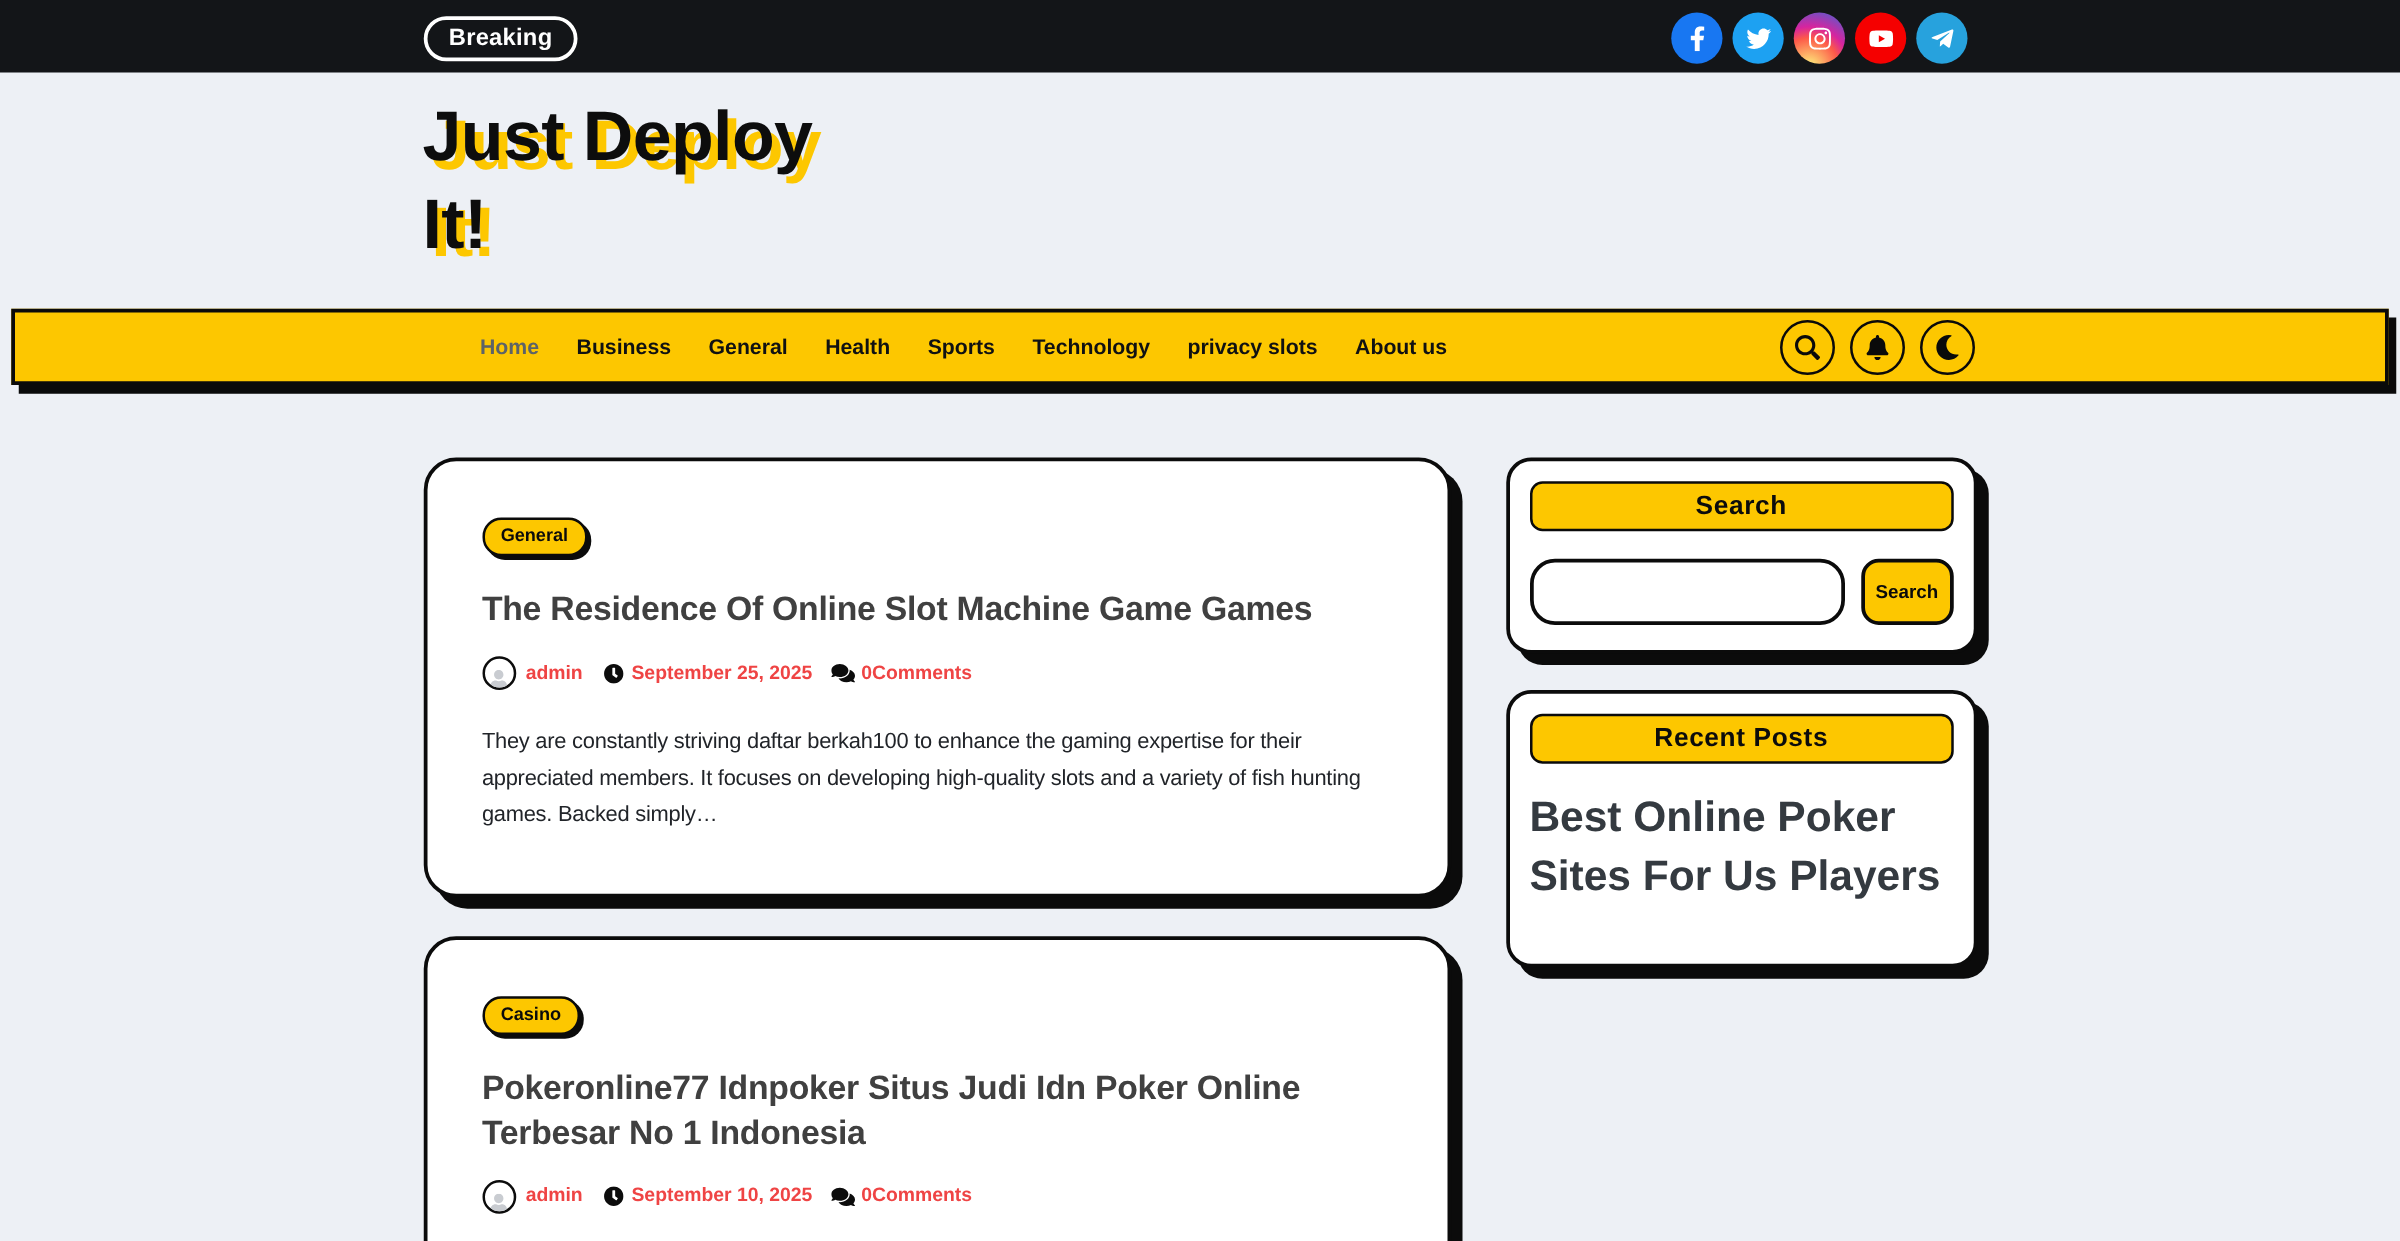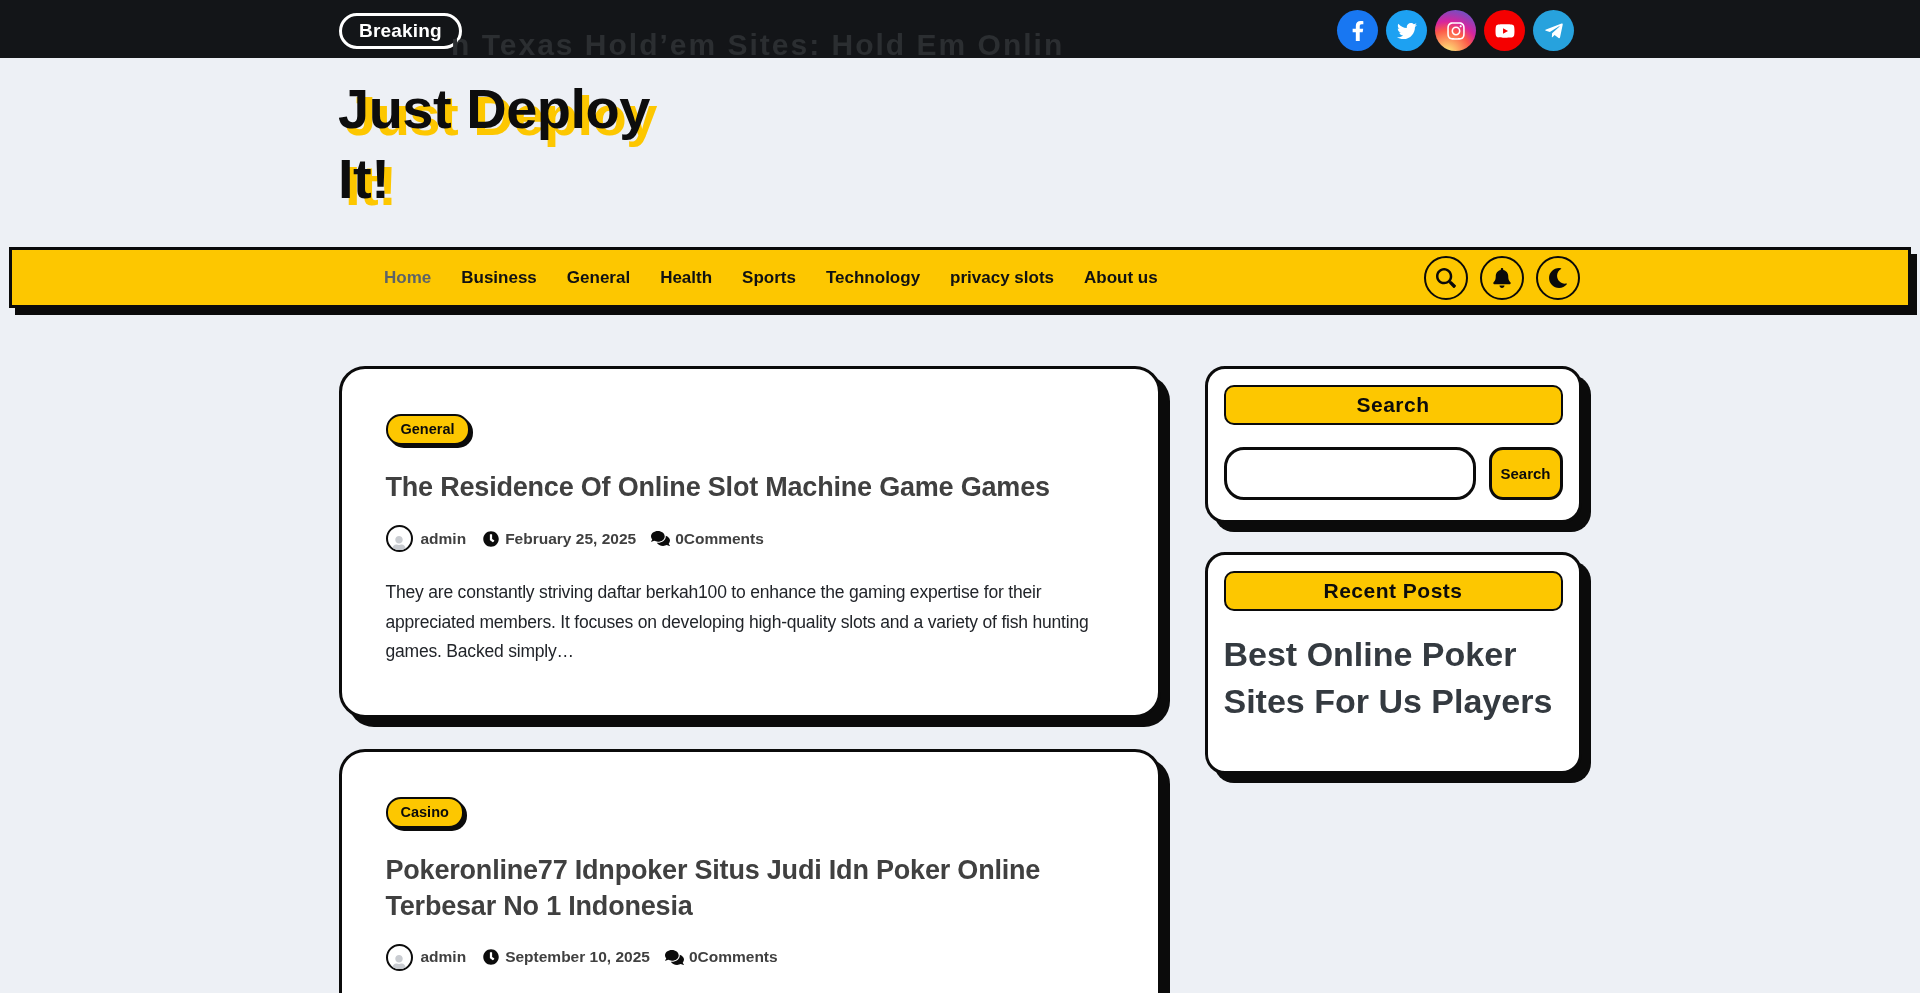--- a/index.html
+++ b/index.html
@@ -86,21 +86,21 @@
     box-shadow:3px 3px 0 #0b0b0b;
     padding:5px 13px 6px; font-size:14.5px; font-weight:700; color:#0b0b0b;
     cursor:pointer;
   }
   .post-title {
     margin:24px 0 0; font-size:27px; line-height:36px; font-weight:700;
     color:#404040; letter-spacing:-.2px; display:block; cursor:pointer;
   }
   .meta {
     margin-top:20px; display:flex; align-items:center;
-    font-size:15.5px; font-weight:700; color:#404040;
+    font-size:15.5px; font-weight:700; color:#ef4444;
   }
   .avatar {
     width:27px; height:27px; border-radius:50%;
     border:2.5px solid #0c0c0c; background:#fff;
     display:flex; align-items:flex-end; justify-content:center; overflow:hidden;
   }
   .avatar svg { width:14px; height:15px; fill:#c9ccd1; margin-bottom:-1px; }
   .meta .author { margin-left:8px; cursor:pointer; }
   .meta .clock-icon { margin-left:17px; margin-right:6px; display:flex; }
   .meta .clock-icon svg { width:16px; height:16px; fill:#0c0c0c; }
@@ -142,21 +142,20 @@
     font-size:34px; line-height:47px; font-weight:700; color:#343a40;
     cursor:pointer;
   }
   .recent-item + .recent-item { border-top:1px solid #d9dee4; padding-top:20px; padding-bottom:10px; }
 </style>
 </head>
 <body>
 
 <div class="topbar">
   <span class="breaking-badge">Breaking</span>
-  <a class="ticker">n Texas Hold’em Sites: Hold Em Onlin</a>
   <div class="socials">
     <a class="social fb">
       <svg viewBox="0 0 320 512">
           <path d="M279.14 288l14.22-92.66h-88.91v-60.13c0-25.35 12.42-50.06 52.24-50.06h40.42V6.26S260.43 0 225.36 0c-73.22 0-121.08 44.38-121.08 124.72v70.62H22.89V288h81.39v224h100.17V288z"></path>
         </svg>
     </a>
     <a class="social tw">
       <svg viewBox="0 0 512 512">
           <path d="M459.37 151.716c.325 4.548.325 9.097.325 13.645 0 138.72-105.583 298.558-298.558 298.558-59.452 0-114.68-17.219-161.137-47.106 8.447.974 16.568 1.299 25.34 1.299 49.055 0 94.213-16.568 130.274-44.832-46.132-.975-84.792-31.188-98.112-72.772 6.498.974 12.995 1.624 19.818 1.624 9.421 0 18.843-1.3 27.614-3.573-48.081-9.747-84.143-51.98-84.143-102.985v-1.299c13.969 7.797 30.214 12.67 47.431 13.319-28.264-18.843-46.781-51.005-46.781-87.391 0-19.492 5.197-37.36 14.294-52.954 51.655 63.675 129.3 105.258 216.365 109.807-1.624-7.797-2.599-15.918-2.599-24.04 0-57.828 46.782-104.934 104.934-104.934 30.213 0 57.502 12.67 76.67 33.137 23.715-4.548 46.456-13.32 66.599-25.34-7.798 24.366-24.366 44.833-46.132 57.827 21.117-2.273 41.584-8.122 60.426-16.243-14.292 20.791-32.161 39.308-52.628 54.253z"></path>
         </svg>
@@ -250,21 +249,21 @@
           <svg viewBox="0 0 448 512">
               <path d="M224 256c70.7 0 128-57.3 128-128S294.7 0 224 0 96 57.3 96 128s57.3 128 128 128zm89.6 32h-16.7c-22.2 10.2-46.9 16-72.9 16s-50.6-5.8-72.9-16h-16.7C60.2 288 0 348.2 0 422.4V464c0 26.5 21.5 48 48 48h352c26.5 0 48-21.5 48-48v-41.6c0-74.2-60.2-134.4-134.4-134.4z"></path>
             </svg>
         </span>
         <a class="author">admin</a>
         <span class="clock-icon">
           <svg viewBox="0 0 512 512" fill-rule="evenodd">
               <path d="M256 8C119 8 8 119 8 256s111 248 248 248 248-111 248-248S393 8 256 8zm57.1 350.1L224.9 294c-3.1-2.3-4.9-5.9-4.9-9.7V116c0-6.6 5.4-12 12-12h48c6.6 0 12 5.4 12 12v137.7l63.5 46.2c5.4 3.9 6.5 11.4 2.6 16.8l-28.2 38.8c-3.9 5.3-11.4 6.5-16.8 2.6z"></path>
             </svg>
         </span>
-        <span class="date">February 25, 2025</span>
+        <span class="date">September 25, 2025</span>
         <span class="comments-icon">
           <svg viewBox="0 0 576 512">
               <path d="M416 192c0-88.4-93.1-160-208-160S0 103.6 0 192c0 34.3 14.1 65.9 38 92-13.4 30.2-35.5 54.2-35.8 54.5-2.2 2.3-2.8 5.7-1.5 8.7S4.8 352 8 352c36.6 0 66.9-12.3 88.7-25 32.2 15.7 70.3 25 111.3 25 114.9 0 208-71.6 208-160zm122 220c23.9-26 38-57.7 38-92 0-66.9-53.5-124.2-129.3-148.1.9 6.6 1.3 13.3 1.3 20.1 0 105.9-107.7 192-240 192-10.8 0-21.3-.8-31.7-1.9C207.8 439.6 281.8 480 368 480c41 0 79.1-9.2 111.3-25 21.8 12.7 52.1 25 88.7 25 3.2 0 6.1-1.9 7.3-4.8 1.3-2.9.7-6.3-1.5-8.7-.3-.3-22.4-24.2-35.8-54.5z"></path>
             </svg>
         </span>
         <a class="comments">0Comments</a>
       </div>
       <p class="excerpt">They are constantly striving daftar berkah100 to enhance the gaming expertise for their appreciated members. It focuses on developing high-quality slots and a variety of fish hunting games. Backed simply…</p>
     </article>
 

